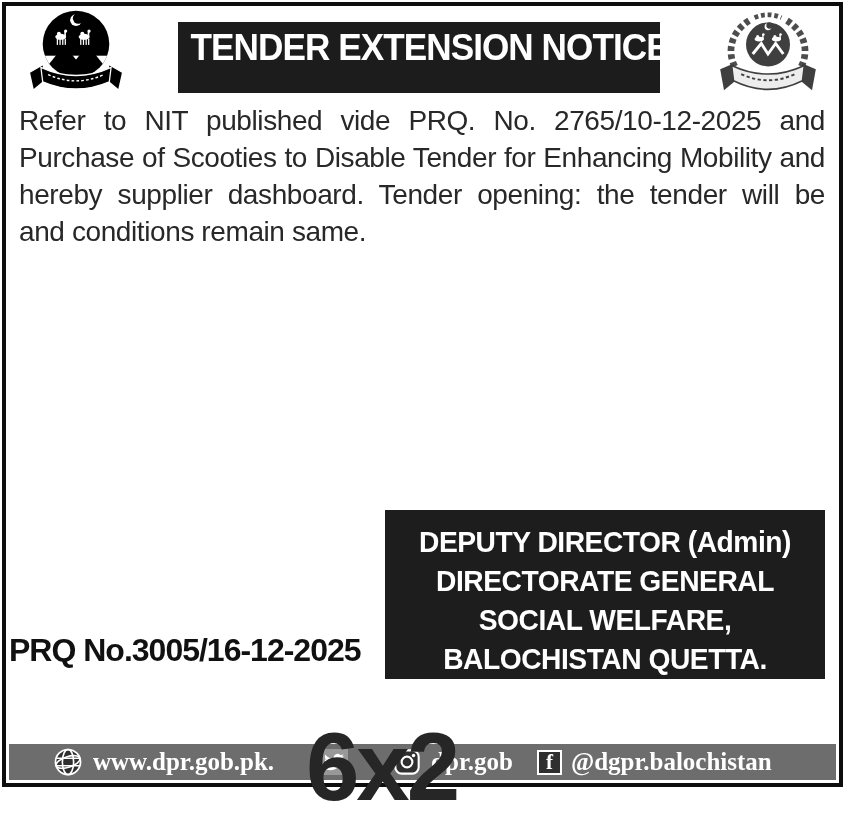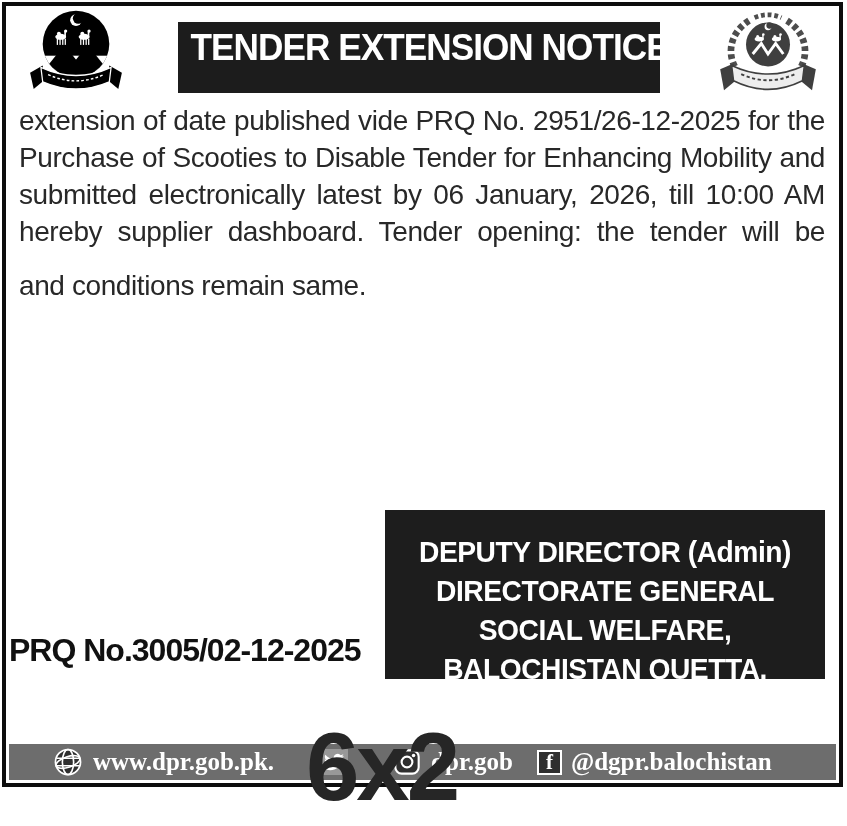--- a/index.html
+++ b/index.html
@@ -59,30 +59,29 @@
     height: 37px;
     line-height: 37px;
     text-align: justify;
     text-align-last: justify;
     white-space: nowrap;
     overflow: visible;
   }
   .body-line.last {
     text-align: left;
     text-align-last: left;
-    margin-top: 17px;
   }
 
   
   .signature-box {
     position: absolute; left: 379px; top: 504px;
     width: 440px; height: 169px;
     background: #1d1d1d;
     text-align: center;
-    padding-top: 22px;
+    padding-top: 12px;
   }
   .signature-line {
     color: #ffffff;
     font-size: 30px;
     font-weight: bold;
     line-height: 39px;
     letter-spacing: -0.5px;
     transform: scaleX(0.94);
     transform-origin: center;
     white-space: nowrap;
@@ -227,35 +226,34 @@
       <path d="M50 46 L59 35 L66 46 L74 35 L82 46" stroke="#fff" stroke-width="3" fill="none"></path>
 
       <path d="M16 62 L30 56 L32 74 L20 84 Z" fill="#3f3f3f"></path>
       <path d="M116 62 L102 56 L100 74 L112 84 Z" fill="#3f3f3f"></path>
       <path d="M28 58 Q66 76 104 58 L102 74 Q66 92 30 74 Z" fill="#ededed" stroke="#3f3f3f" stroke-width="1.6"></path>
       <path d="M38 67 Q66 80 94 67" stroke="#3f3f3f" stroke-width="2" fill="none" stroke-dasharray="3.4 2.6"></path>
     </svg>
   </div>
 
   <div class="body-text">
-    <div class="body-line">extension of date published vide PRQ No. 2951/26-12-2025 for the</div>
+    <div class="body-line">Refer to NIT published vide PRQ. No. 2765/10-12-2025 and</div>
     <div class="body-line">Purchase of Scooties to Disable Tender for Enhancing Mobility and</div>
-    <div class="body-line">submitted electronically latest by 06 January, 2026, till 10:00 AM</div>
     <div class="body-line">hereby supplier dashboard. Tender opening: the tender will be</div>
     <div class="body-line last">and conditions remain same.</div>
   </div>
 
   <div class="signature-box">
     <div class="signature-line">DEPUTY DIRECTOR (Admin)</div>
     <div class="signature-line">DIRECTORATE GENERAL</div>
     <div class="signature-line">SOCIAL WELFARE,</div>
     <div class="signature-line">BALOCHISTAN QUETTA.</div>
   </div>
 
-  <div class="prq-number">PRQ No.3005/02-12-2025</div>
+  <div class="prq-number">PRQ No.3005/16-12-2025</div>
 
   <div class="footer-bar">
     <span class="footer-icon globe-wrap">
       <svg viewBox="0 0 24 24" width="30" height="30">
         <circle cx="12" cy="12" r="10" fill="#2f2f2f" stroke="#fff" stroke-width="1.4"></circle>
         <ellipse cx="12" cy="12" rx="10" ry="4.2" fill="none" stroke="#fff" stroke-width="1.3" transform="rotate(-18 12 12)"></ellipse>
         <ellipse cx="12" cy="12" rx="4.5" ry="10" fill="none" stroke="#fff" stroke-width="1.3"></ellipse>
         <path d="M3 9 h18 M3 15 h18" stroke="#fff" stroke-width="1.1"></path>
       </svg>
     </span>

